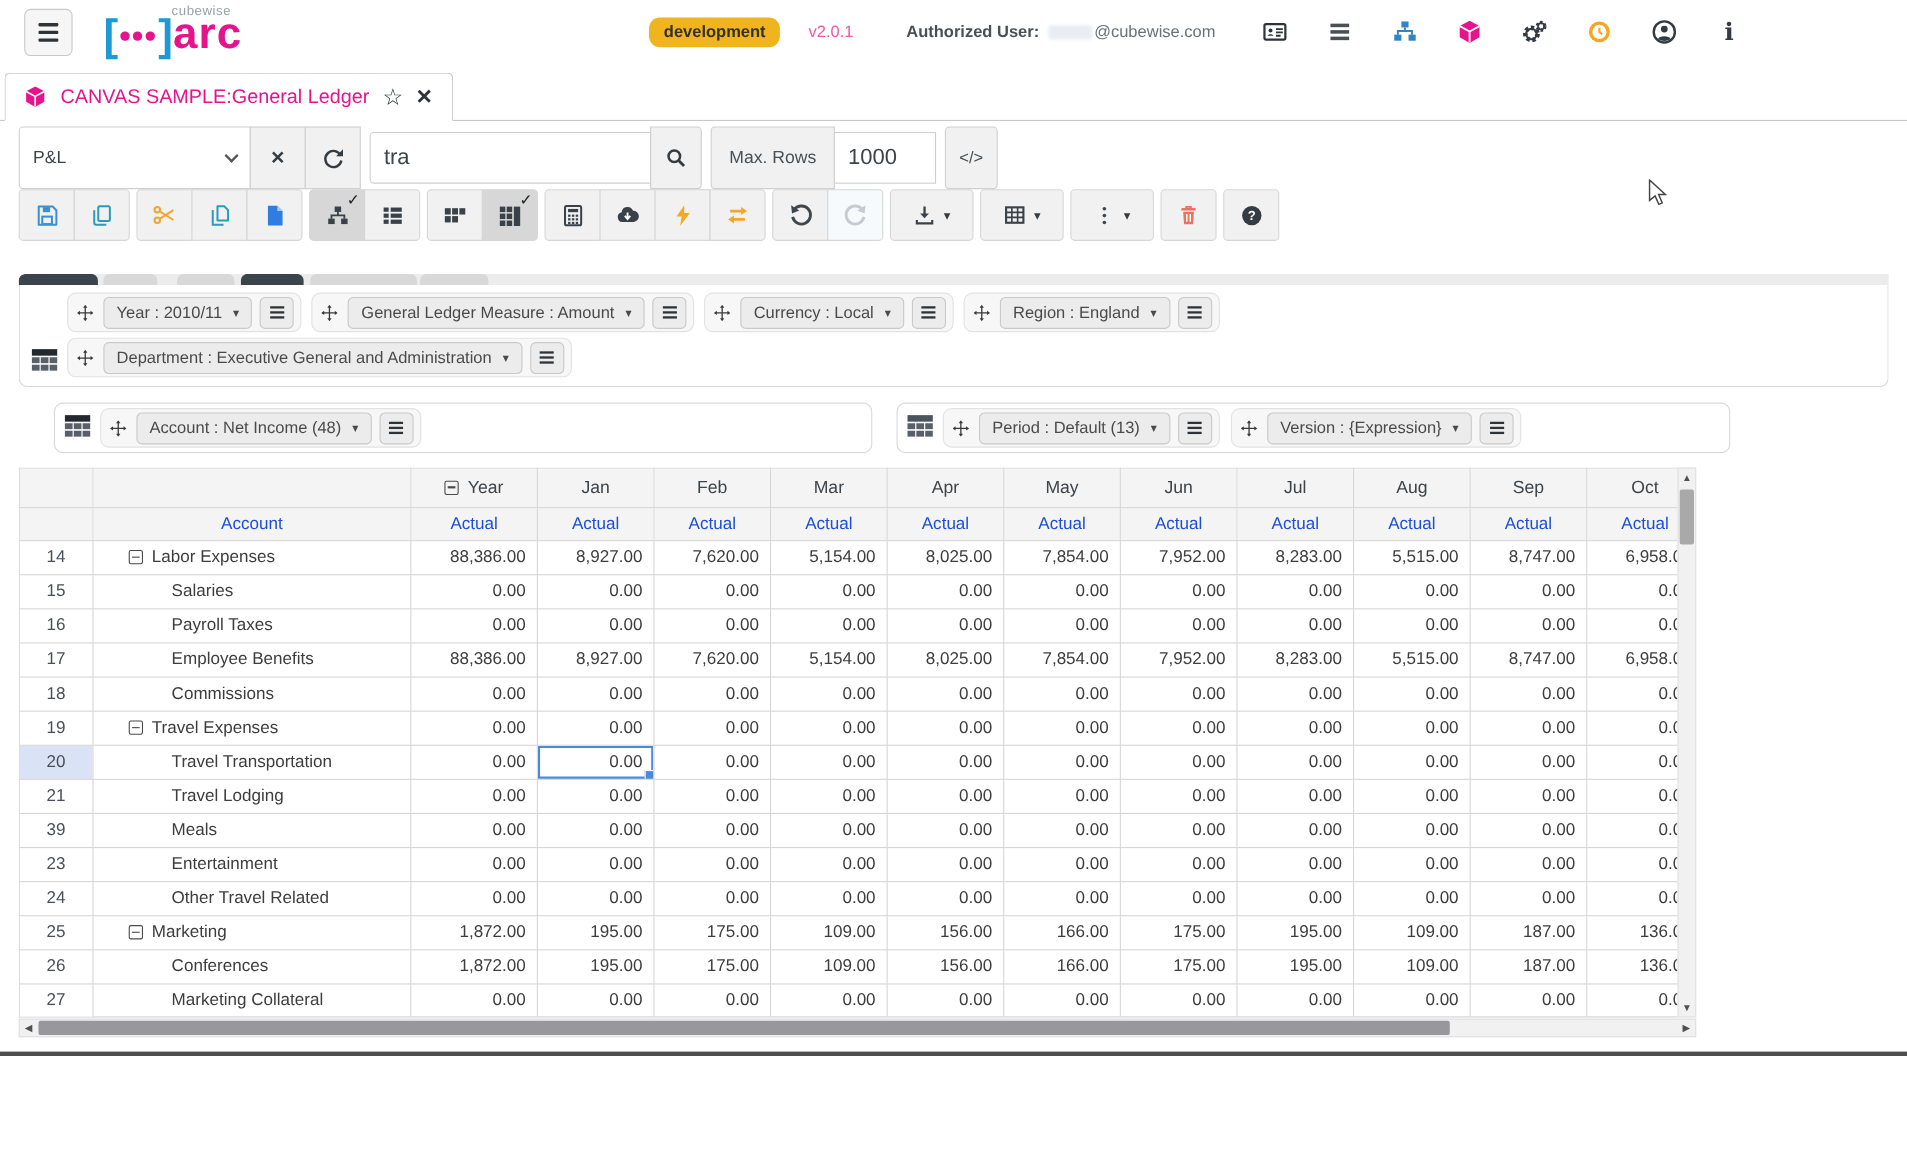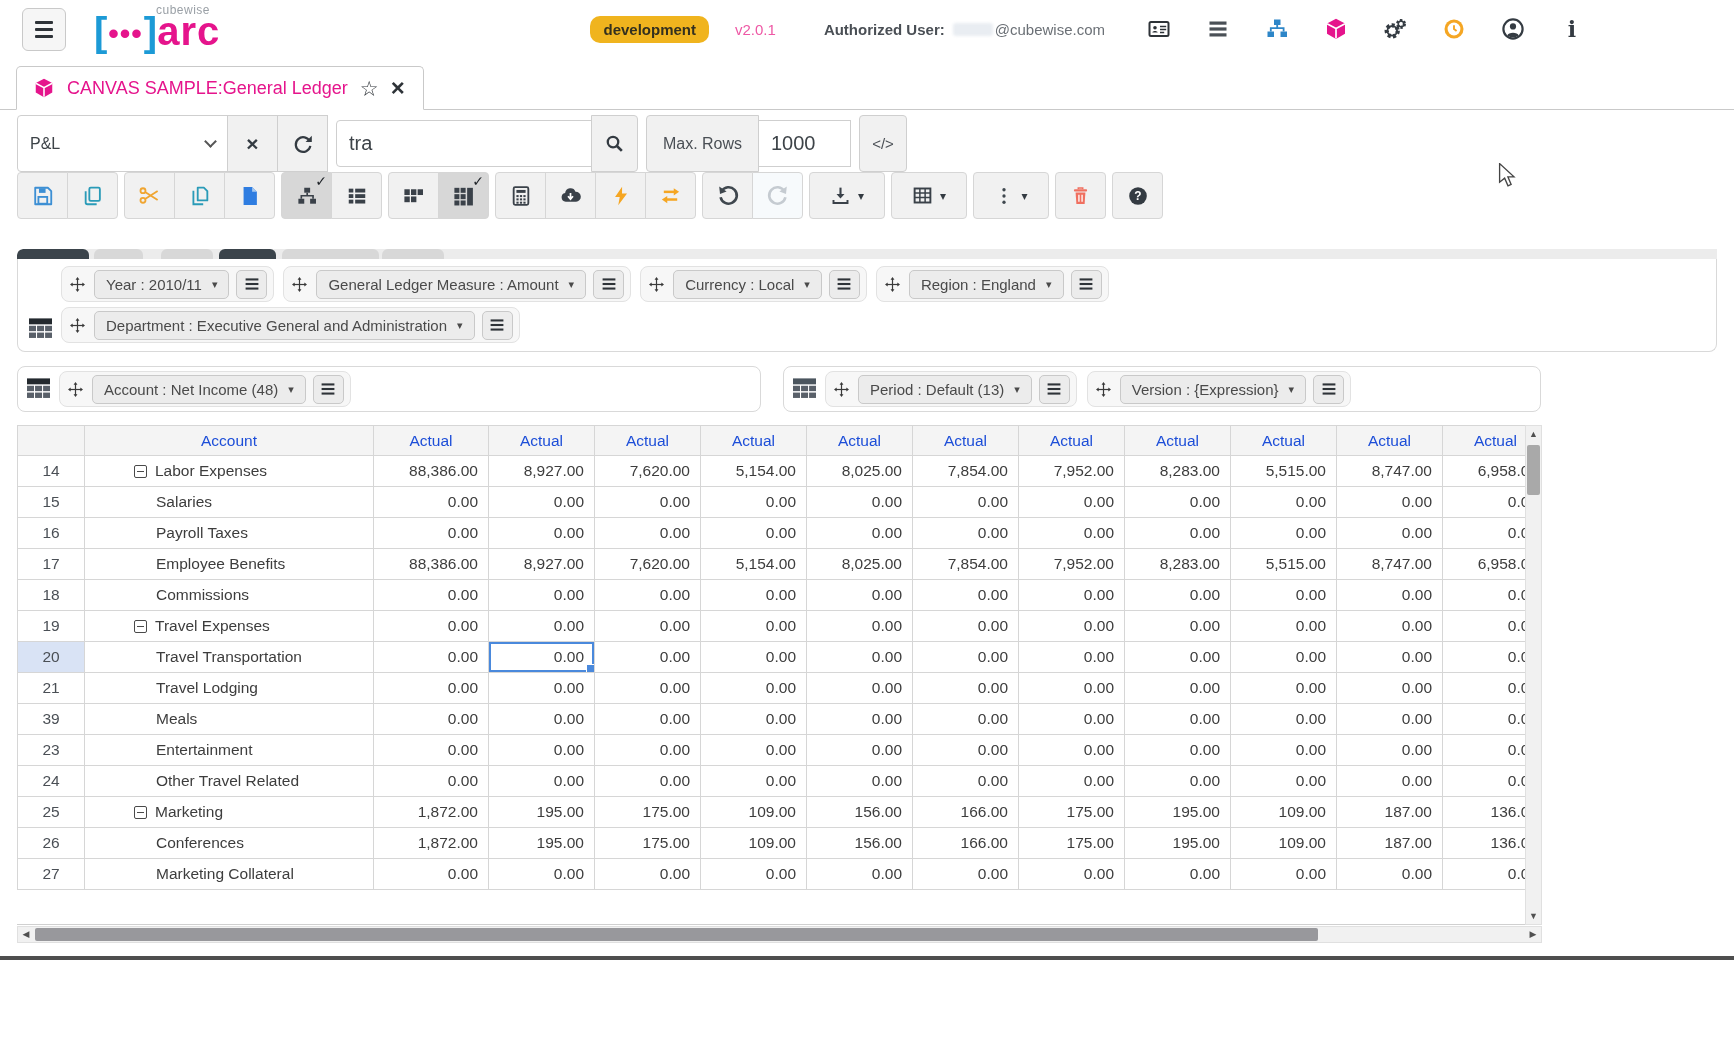--- a/index.html
+++ b/index.html
@@ -21,21 +21,21 @@
   .env-badge { background:#f0b41e; color:#33301f; font-weight:bold; font-size:15px; padding:5px 13px; border-radius:10px; }
   .version { color:#ee58a5; font-size:15px; margin-left:26px; }
   .auth { margin-left:48px; font-size:15px; color:#6b7076; display:flex; align-items:center; }
   .auth b { color:#4a4f55; font-weight:bold; }
   .blurbox { display:inline-block; width:40px; height:13px; background:#e9edf2; border-radius:3px; margin:0 2px 0 8px; filter:blur(1.5px); }
   .hdr-icons { display:flex; align-items:center; gap:35px; margin-left:42px; }
   .hicon { width:24px; height:24px; display:flex; align-items:center; justify-content:center; cursor:pointer; }
   .info-glyph { font-family:"DejaVu Serif",serif; font-weight:bold; font-size:22px; color:#343b42; }
 
   
-  .tab-bar { padding:8px 0 0 16px; border-bottom:1px solid #c9c9c9; }
+  .tab-bar { padding:8px 0 0 4px; border-bottom:1px solid #c9c9c9; }
   .doc-tab { display:inline-flex; align-items:center; gap:12px; background:#fff; border:1px solid #c9c9c9; border-bottom:1px solid #fff;
     margin-bottom:-1px; border-radius:5px 5px 0 0; height:44px; padding:0 18px 0 16px; cursor:pointer; }
   .doc-tab .title { color:#e5148c; font-size:18px; }
   .tab-glyph { font-size:21px; color:#2e3338; line-height:1; cursor:pointer; }
   .tab-close { font-size:24px; font-weight:bold; color:#2e3338; }
 
   
   .toolbar1 { display:flex; align-items:center; margin:10px 0 0 17px; height:47px; }
   .ctl { height:57px; border:1px solid #cfcfcf; background:#f1f1f1; display:flex; align-items:center; justify-content:center; font-size:16px; color:#3d4348; }
   .view-select { width:211px; border-radius:4px 0 0 4px; justify-content:space-between; padding:0 12px; background:#fff; cursor:pointer; }
@@ -75,37 +75,37 @@
   .pill-row { display:flex; gap:9px; flex-wrap:wrap; }
   .pillgroup { display:flex; align-items:center; gap:7px; background:#f7f7f7; border:1px solid #e2e2e2; border-radius:8px; padding:3px 6px; height:36px; }
   .ddl { display:flex; align-items:center; gap:10px; background:#ececec; border:1px solid #c9c9c9; border-radius:5px; height:29px; padding:0 11px; font-size:15px; color:#4a4a4a; cursor:pointer; white-space:nowrap; font-family:inherit; }
   .ddl .dcaret { font-size:11px; color:#4a4a4a; }
   .iconbtn { background:#ececec; border:1px solid #c9c9c9; border-radius:5px; height:29px; width:31px; display:flex; align-items:center; justify-content:center; cursor:pointer; }
   .movebtn { background:none; border:none; cursor:grab; display:flex; align-items:center; padding:0 2px; }
 
   
   .axes-row { display:flex; gap:22px; margin:14px 17px 0 17px; }
   .axis-box { border:1px solid #d9d9d9; border-radius:8px; background:#fff; padding:4px 8px; display:flex; align-items:center; height:46px; }
-  .axis-box.rows { width:744px; }
+  .axis-box.rows { width:744px;margin-left:32px; }
   .axis-box.cols { width:758px; }
   .axis-box .axis-icon { margin:0 8px 0 0; }
   .axis-box .pillgroup { height:36px; margin-right:10px; }
 
   
   .grid-wrap { display:flex; margin:13px 0 0 17px; width:1525px; }
   .table-viewport { width:1508px; height:500px; overflow:hidden; border-bottom:1px solid #d0d0d0; }
   table.grid { border-collapse:collapse; table-layout:fixed; width:1531px; font-size:15.5px; }
   table.grid th, table.grid td { border:1px solid #d6d6d6; white-space:nowrap; overflow:hidden; padding:0 10px; height:31px; }
   table.grid thead tr.h1 th { height:36px; background:#f4f4f4; font-weight:normal; font-size:16px; text-align:center; color:#3d4348; }
   table.grid thead tr.h2 th { height:30px; background:#f4f4f4; font-weight:normal; font-size:15.5px; text-align:center; color:#1d4ed8; }
   table.grid thead th.hl { background:#dbe3f3; }
   td.rownum { text-align:center; color:#4a4f55; background:#fff; }
   td.rownum.selrow { background:#d9e3f5; }
   td.acct { text-align:left; }
-  td.acct.group { padding-left:49px; }
+  td.acct.group { padding-left:32px; }
   td.acct.leaf { padding-left:71px; }
   td.val { text-align:right; }
   td.val.sel { position:relative; box-shadow:inset 0 0 0 2px #4a89dc; }
   td.val.sel::after { content:""; position:absolute; right:-1px; bottom:-1px; width:7px; height:7px; background:#4a89dc; border:1px solid #fff; }
   .boxminus { display:inline-block; width:13px; height:13px; border:1.5px solid #4a4a4a; border-radius:2px; position:relative; vertical-align:-2px; margin-right:8px; }
   .boxminus::after { content:""; position:absolute; left:2px; right:2px; top:50%; margin-top:-1px; height:1.5px; background:#4a4a4a; }
 
   
   .vscroll { width:17px; height:500px; background:#f1f1f1; border:1px solid #e0e0e0; position:relative; }
   .vscroll .sbtn { position:absolute; left:0; width:15px; height:16px; text-align:center; font-size:9px; color:#505050; line-height:16px; cursor:pointer; }
@@ -688,20 +688,35 @@
             <col style="width: 106px;">
             <col style="width: 106px;">
             <col style="width: 106px;">
             <col style="width: 106px;">
             <col style="width: 106px;">
             <col style="width: 106px;">
             <col style="width: 106px;">
             <col style="width: 106px;">
           </colgroup>
           <thead>
+            <tr class="h1">
+              <th></th>
+              <th></th>
+              <th><span class="boxminus"></span>Year</th>
+              <th>Jan</th>
+              <th>Feb</th>
+              <th>Mar</th>
+              <th>Apr</th>
+              <th>May</th>
+              <th>Jun</th>
+              <th>Jul</th>
+              <th>Aug</th>
+              <th>Sep</th>
+              <th>Oct</th>
+            </tr>
             <tr class="h2">
               <th></th>
               <th>Account</th>
               <th>Actual</th>
               <th class="hl">Actual</th>
               <th>Actual</th>
               <th>Actual</th>
               <th>Actual</th>
               <th>Actual</th>
               <th>Actual</th>

